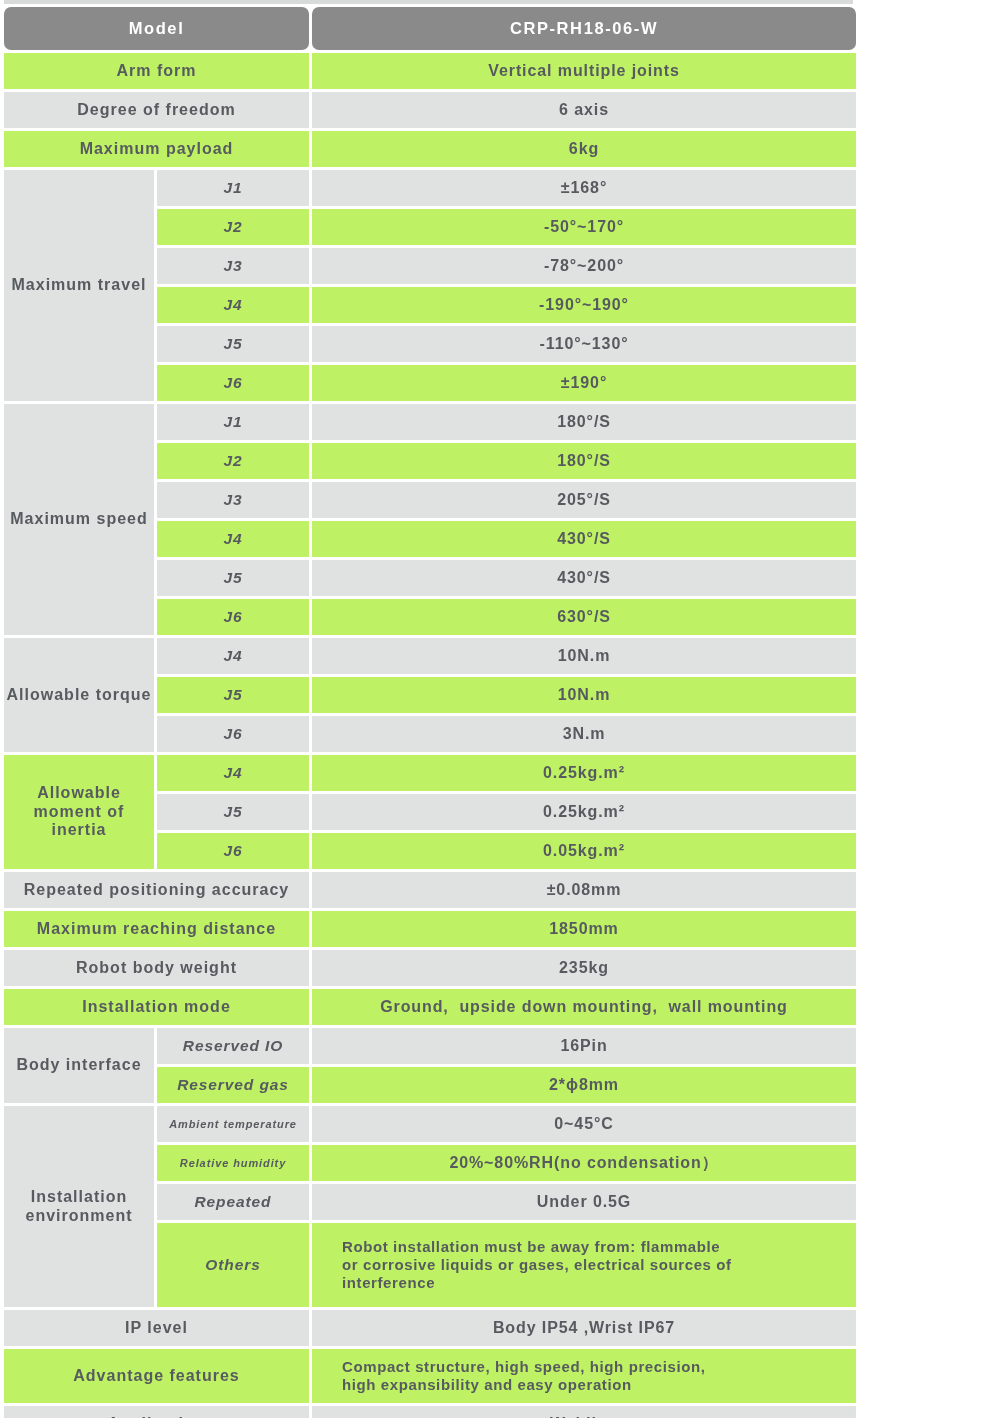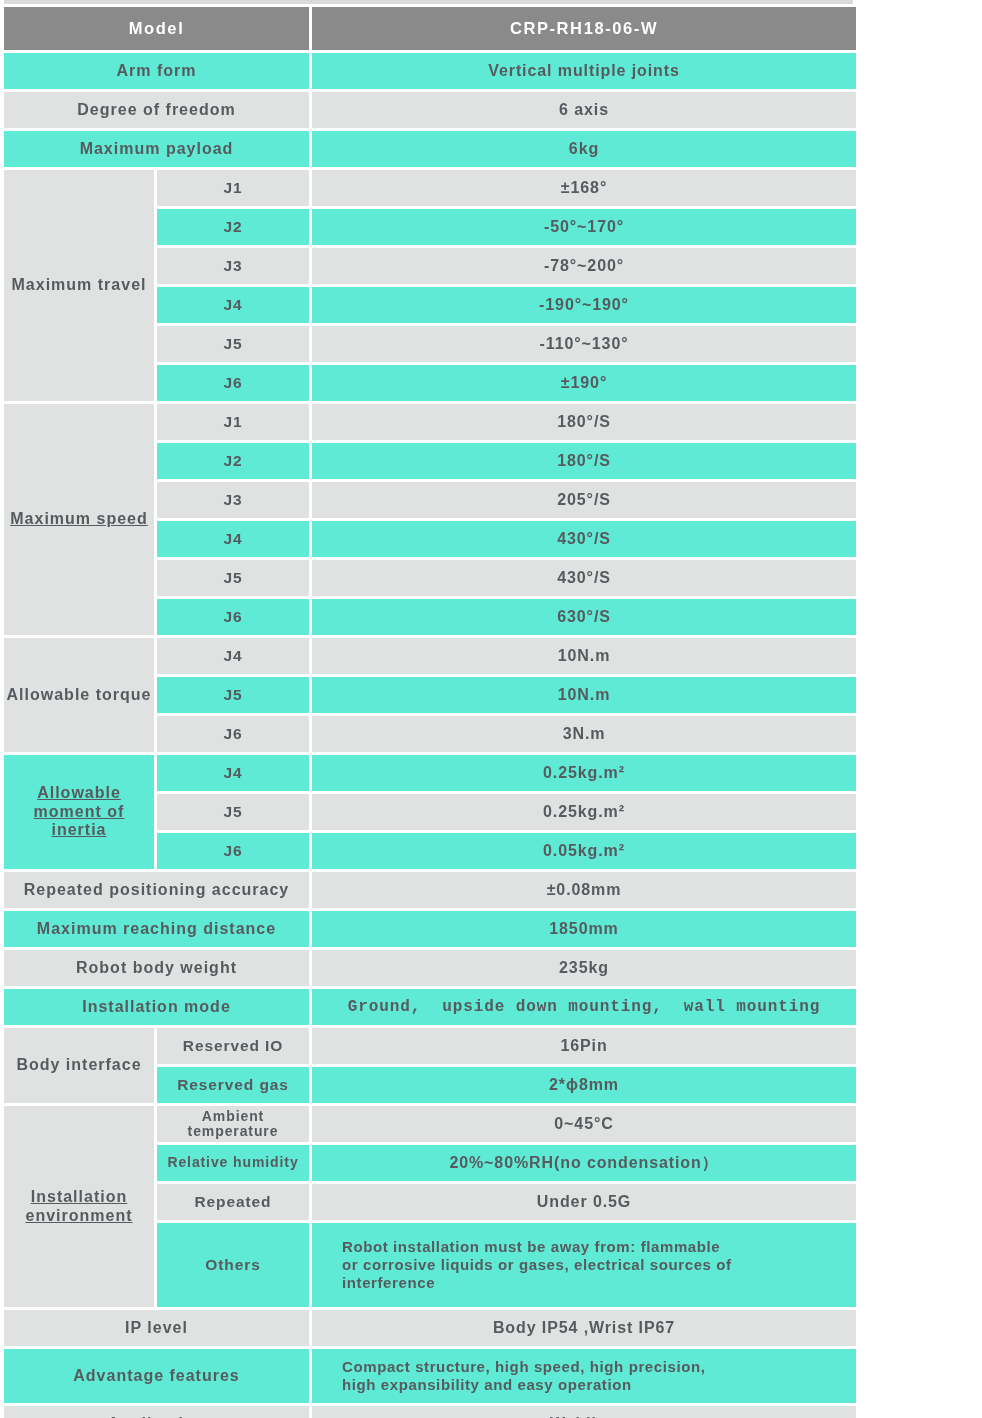--- a/index.html
+++ b/index.html
@@ -24,39 +24,40 @@
     font-size:16px;
     letter-spacing:0.9px;
     overflow:hidden;
   }
   tr.hdr td{
     background:#8a8a8a;
     color:#ffffff;
     height:41px;
     font-size:16.5px;
     letter-spacing:1.6px;
+    border-radius:7px;
   }
   tr.sg td{background:#e0e1e1;}
-  tr.sw td{background:#5eead4;}
+  tr.sw td{background:#bef264;}
   td.grp{line-height:1.18;letter-spacing:1px;margin-left:24px;}
   td.grp-dark{background:#cacaca;}
-  td.grp-light{background:#efefef;text-decoration:underline;}
+  td.grp-light{background:#efefef;}
   td.lbl{letter-spacing:1px;}
-  td.mid{font-size:15.5px;}
-  td.name2{font-size:14px;line-height:1.1;}
+  td.mid{font-size:15.5px;font-style:italic;}
+  td.name2{font-size:11px;line-height:1.1;}
   td.left-val{
     text-align:left;
     padding-left:30px;
     padding-right:12px;
     white-space:pre-line;
     font-size:15px;
     line-height:1.18;
     letter-spacing:0.6px;
   }
-  td.pre{white-space:pre-wrap;font-family:Liberation Mono, monospace;}
+  td.pre{white-space:pre-wrap;}
   tr.r-others td{height:82px;}
   tr.r-adv td{height:52px;}
 </style>
 </head>
 <body>
 
 <div class="page">
   <div class="top-strip"></div>
   <table class="spec">
     <colgroup>

